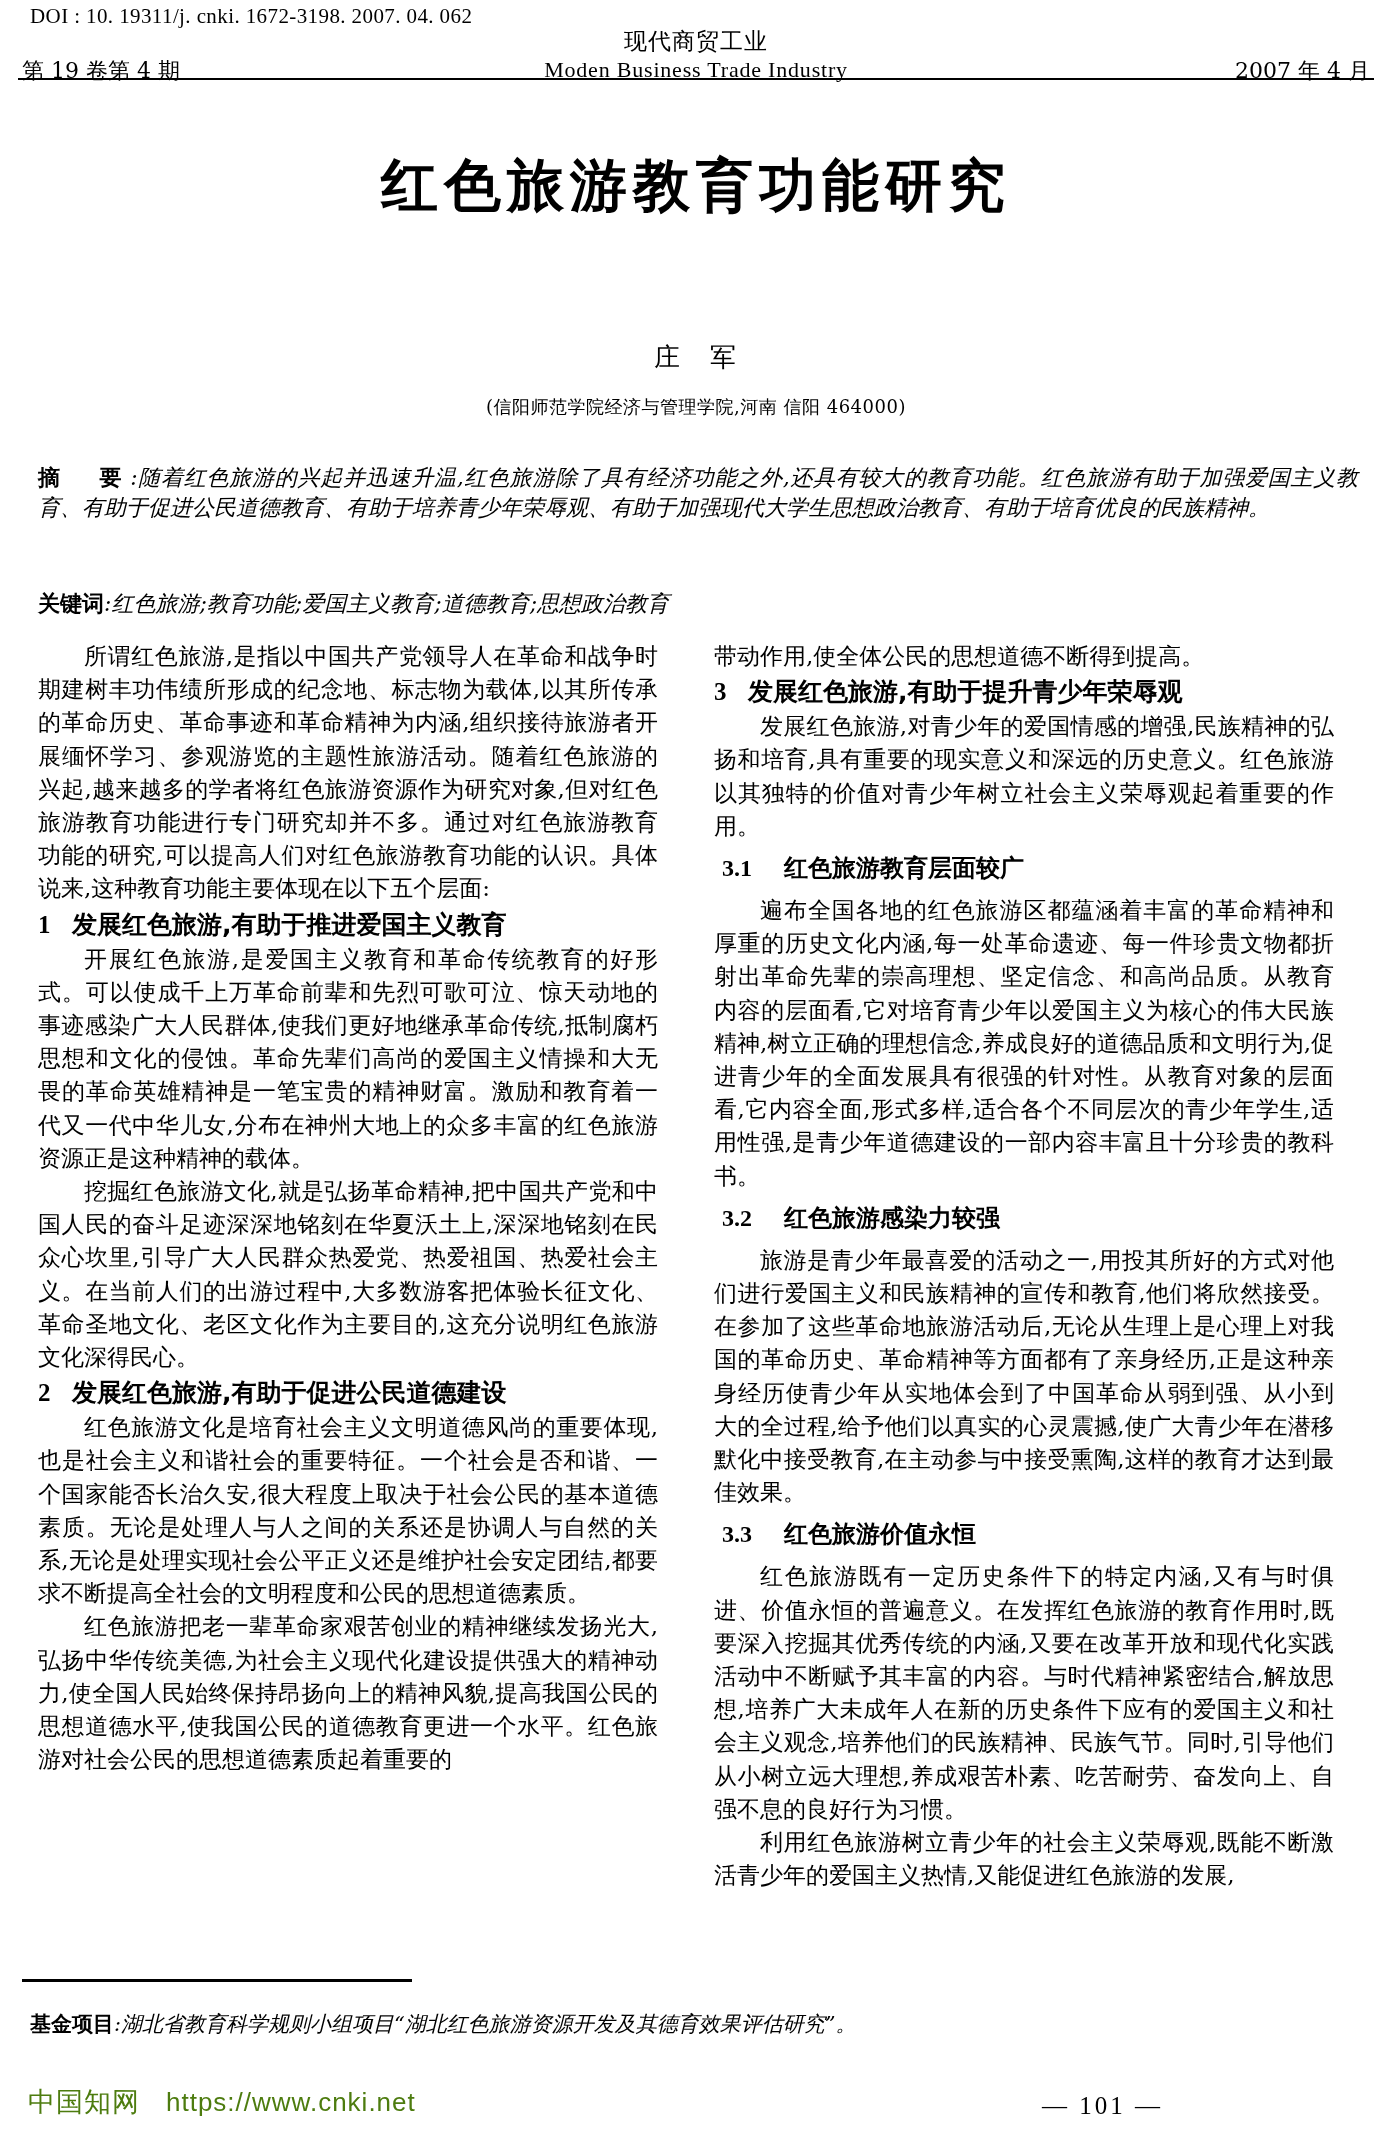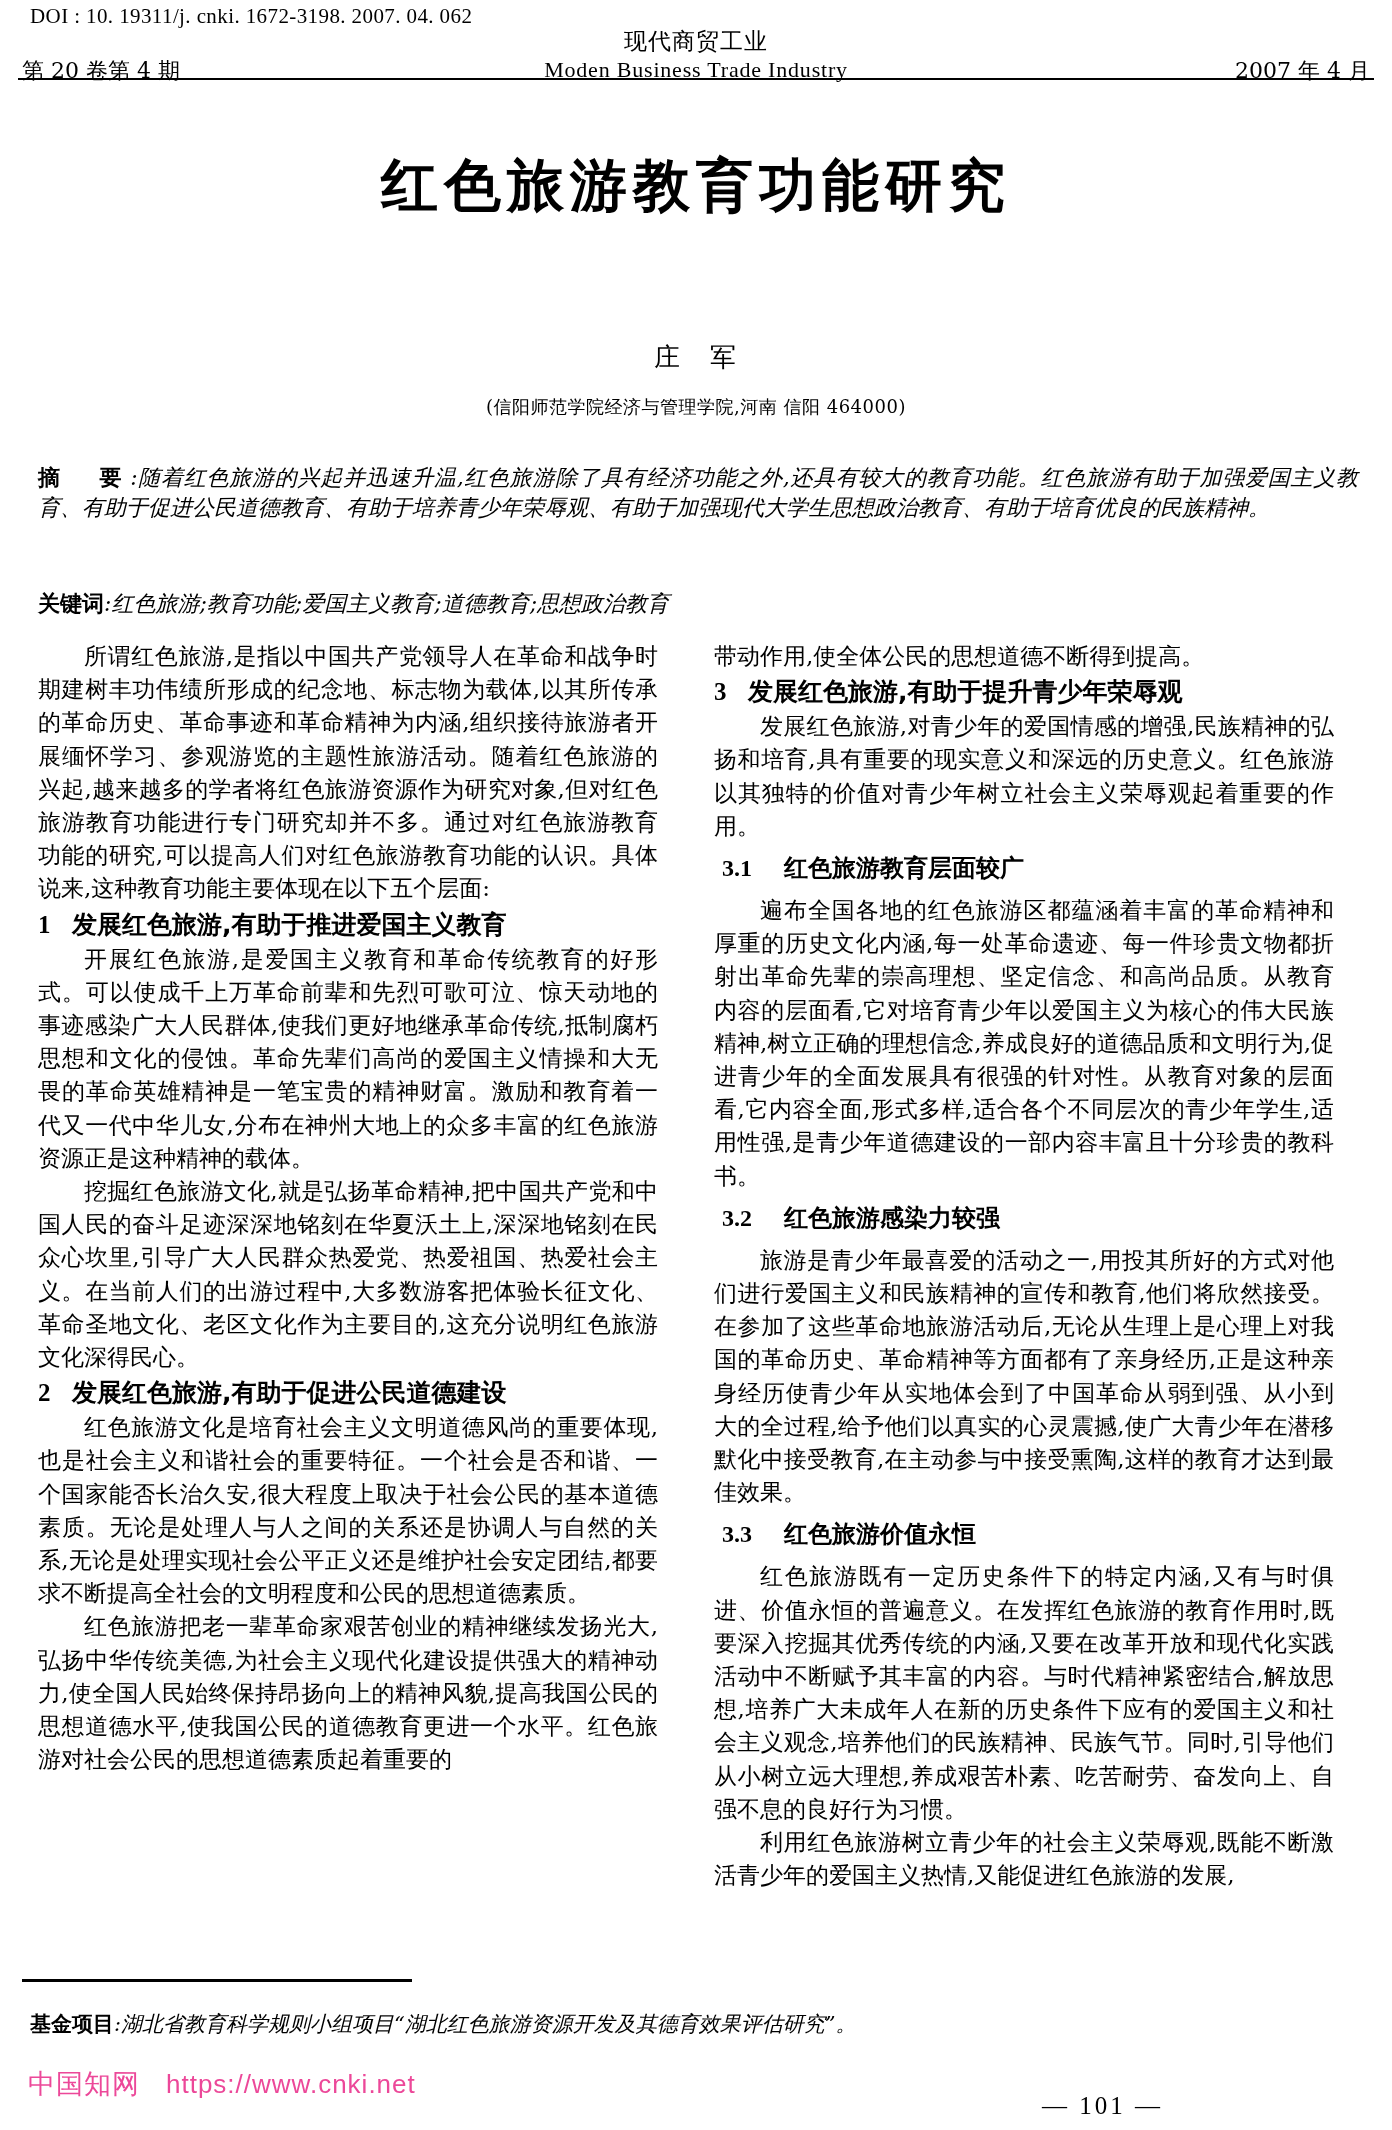--- a/index.html
+++ b/index.html
@@ -222,23 +222,23 @@
     font-style: italic;
     white-space: nowrap;
     margin-top: 35px;
   }
   .fund .lbl {
     font-weight: bold;
     font-style: normal;
   }
   .watermark {
     position: absolute;
-    bottom: 28px;
+    bottom: 10px;
     left: 28px;
-    color: #ec4899;
+    color: #4d7c0f;
     font-size: 27px;
     letter-spacing: 1px;
     white-space: nowrap;
   }
   .watermark .url {
     font-family: "Liberation Sans", sans-serif;
     margin-left: 26px;
     font-size: 26px;
   }
   .page-num {
@@ -254,21 +254,21 @@
 </head>
 <body>
 
 <div class="page">
 
   <div class="doi-line">DOI : 10. 19311/j. cnki. 1672-3198. 2007. 04. 062</div>
 
   <div class="masthead">
     <div class="journal-cn">现代商贸工业</div>
     <div class="journal-en">Moden Business Trade Industry</div>
-    <div class="vol-left">第 20 卷第 4 期</div>
+    <div class="vol-left">第 19 卷第 4 期</div>
     <div class="vol-right">2007 年 4 月</div>
   </div>
   <div class="head-rule"></div>
 
   <div class="title">红色旅游教育功能研究</div>
   <div class="author">庄　军</div>
   <div class="affiliation">(信阳师范学院经济与管理学院,河南 信阳 464000)</div>
 
   <div class="abstract-block">
     <span class="lbl">摘　要</span><span>:随着红色旅游的兴起并迅速升温,红色旅游除了具有经济功能之外,还具有较大的教育功能。红色旅游有助于加强爱国主义教育、有助于促进公民道德教育、有助于培养青少年荣辱观、有助于加强现代大学生思想政治教育、有助于培育优良的民族精神。</span>

